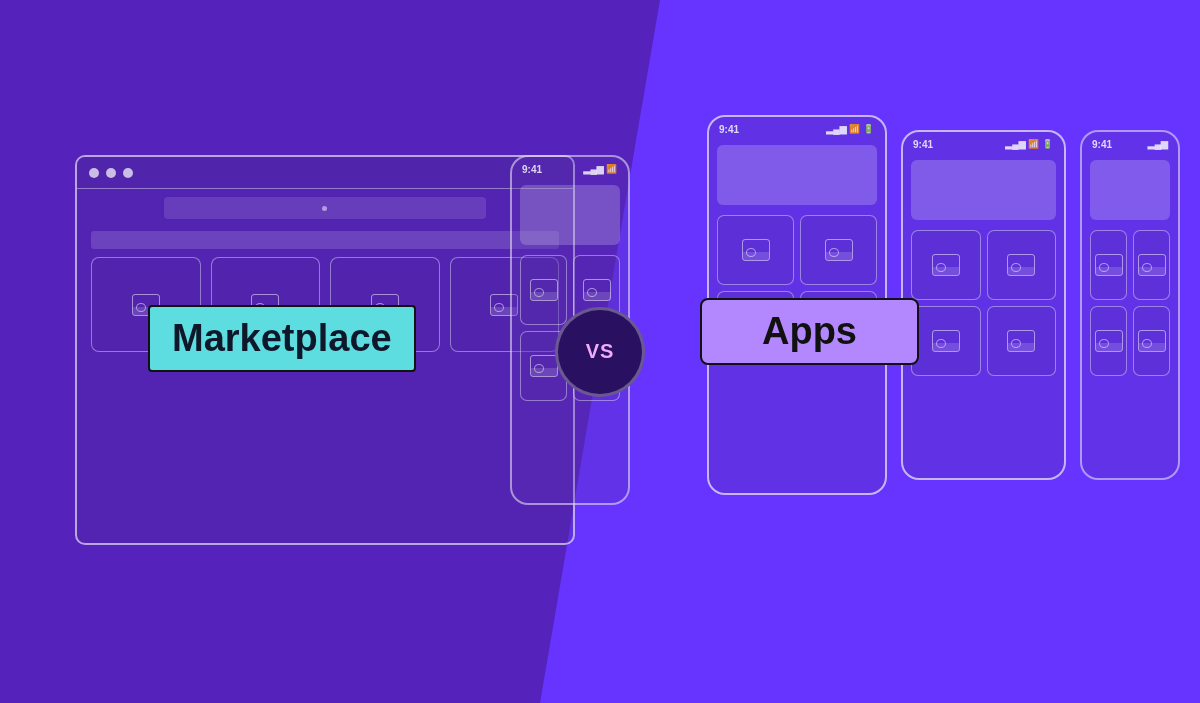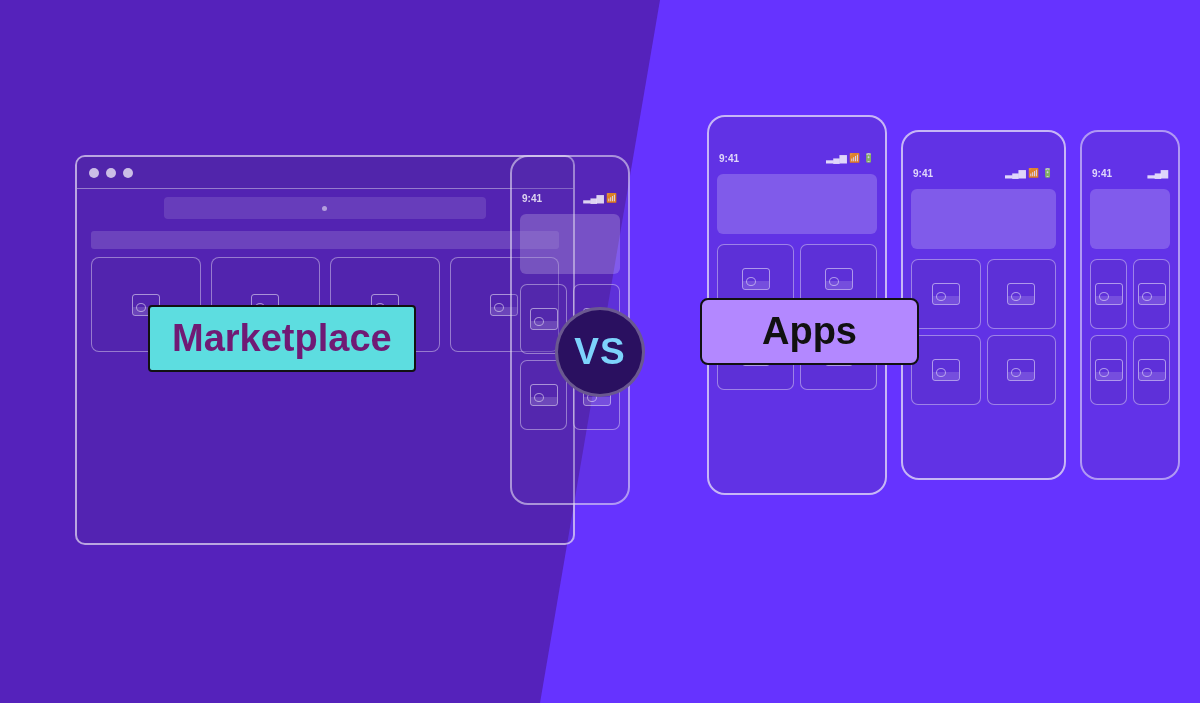--- a/index.html
+++ b/index.html
@@ -163,21 +163,20 @@
 
     .phone-statusbar {
       height: 24px;
       display: flex;
       align-items: center;
       justify-content: space-between;
       padding: 0 10px;
       font-size: 10px;
       color: rgba(255,255,255,0.8);
       font-weight: bold;
-      margin-top: 29px;
     }
 
     .phone-signals {
       display: flex;
       align-items: center;
       gap: 3px;
       font-size: 9px;
       color: rgba(255,255,255,0.8);
     }
 
@@ -226,38 +225,38 @@
       border-radius: 50%;
       background: #2a1060;
       border: 3px solid rgba(255,255,255,0.3);
       display: flex;
       align-items: center;
       justify-content: center;
       z-index: 100;
     }
 
     .vs-text {
-      color: #7dd3fc;
-      font-size: 37px;
+      color: #f0abfc;
+      font-size: 20px;
       font-weight: 900;
       letter-spacing: 1px;
     }
 
     
     .label-marketplace {
       position: absolute;
       top: 305px;
       left: 148px;
       background: #5ddde0;
       border: 2.5px solid #111;
       padding: 10px 22px;
       border-radius: 4px;
       font-size: 38px;
       font-weight: 900;
-      color: #701a75;
+      color: #0f172a;
       z-index: 10;
       white-space: nowrap;
     }
 
     .label-apps {
       position: absolute;
       top: 298px;
       left: 700px;
       background: #b388ff;
       border: 2.5px solid #111;

